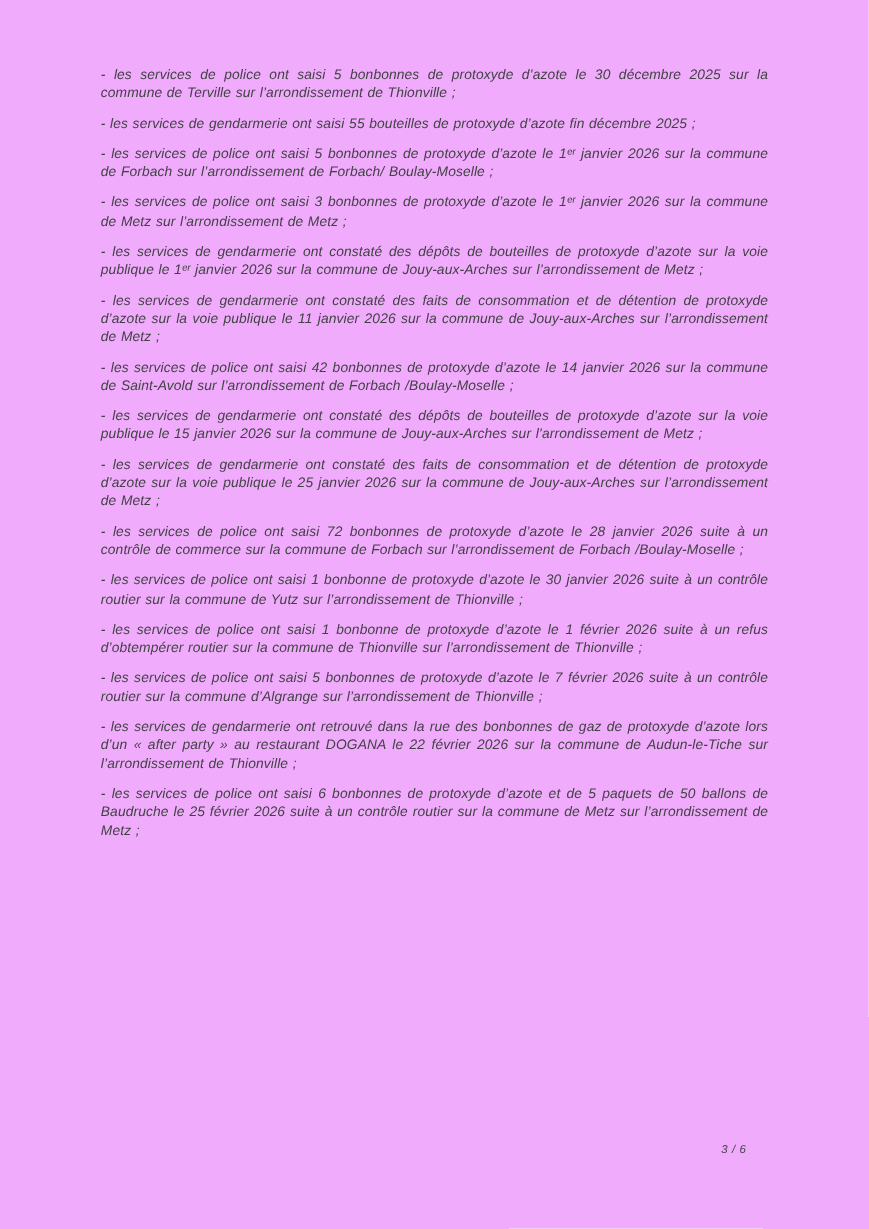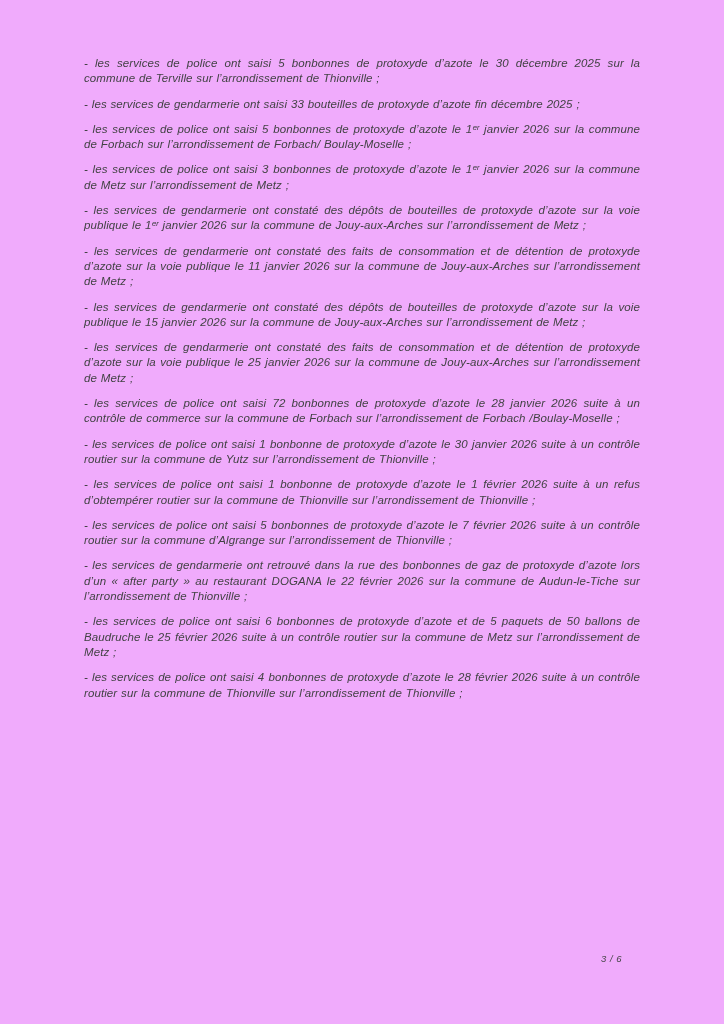--- a/index.html
+++ b/index.html
@@ -44,30 +44,30 @@
     letter-spacing: 0.5px;
   }
 </style>
 </head>
 <body>
 
 <div class="page">
   <div class="content">
     <div>
         <p class="para">- les services de police ont saisi 5 bonbonnes de protoxyde d’azote le 30 décembre 2025 sur la commune de Terville sur l’arrondissement de Thionville ;</p>
-        <p class="para">- les services de gendarmerie ont saisi 33 bouteilles de protoxyde d’azote fin décembre 2025 ;</p>
+        <p class="para">- les services de gendarmerie ont saisi 55 bouteilles de protoxyde d’azote fin décembre 2025 ;</p>
         <p class="para">- les services de police ont saisi 5 bonbonnes de protoxyde d’azote le 1ᵉʳ janvier 2026 sur la commune de Forbach sur l’arrondissement de Forbach/ Boulay-Moselle ;</p>
         <p class="para">- les services de police ont saisi 3 bonbonnes de protoxyde d’azote le 1ᵉʳ janvier 2026 sur la commune de Metz sur l’arrondissement de Metz ;</p>
         <p class="para">- les services de gendarmerie ont constaté des dépôts de bouteilles de protoxyde d’azote sur la voie publique le 1ᵉʳ janvier 2026 sur la commune de Jouy-aux-Arches sur l’arrondissement de Metz ;</p>
         <p class="para">- les services de gendarmerie ont constaté des faits de consommation et de détention de protoxyde d’azote sur la voie publique le 11 janvier 2026 sur la commune de Jouy-aux-Arches sur l’arrondissement de Metz ;</p>
+        <p class="para">- les services de police ont saisi 42 bonbonnes de protoxyde d’azote le 14 janvier 2026 sur la commune de Saint-Avold sur l’arrondissement de Forbach /Boulay-Moselle ;</p>
         <p class="para">- les services de gendarmerie ont constaté des dépôts de bouteilles de protoxyde d’azote sur la voie publique le 15 janvier 2026 sur la commune de Jouy-aux-Arches sur l’arrondissement de Metz ;</p>
         <p class="para">- les services de gendarmerie ont constaté des faits de consommation et de détention de protoxyde d’azote sur la voie publique le 25 janvier 2026 sur la commune de Jouy-aux-Arches sur l’arrondissement de Metz ;</p>
         <p class="para">- les services de police ont saisi 72 bonbonnes de protoxyde d’azote le 28 janvier 2026 suite à un contrôle de commerce sur la commune de Forbach sur l’arrondissement de Forbach /Boulay-Moselle ;</p>
         <p class="para">- les services de police ont saisi 1 bonbonne de protoxyde d’azote le 30 janvier 2026 suite à un contrôle routier sur la commune de Yutz sur l’arrondissement de Thionville ;</p>
         <p class="para">- les services de police ont saisi 1 bonbonne de protoxyde d’azote le 1 février 2026 suite à un refus d’obtempérer routier sur la commune de Thionville sur l’arrondissement de Thionville ;</p>
         <p class="para">- les services de police ont saisi 5 bonbonnes de protoxyde d’azote le 7 février 2026 suite à un contrôle routier sur la commune d’Algrange sur l’arrondissement de Thionville ;</p>
         <p class="para">- les services de gendarmerie ont retrouvé dans la rue des bonbonnes de gaz de protoxyde d’azote lors d’un « after party » au restaurant DOGANA le 22 février 2026 sur la commune de Audun-le-Tiche sur l’arrondissement de Thionville ;</p>
         <p class="para">- les services de police ont saisi 6 bonbonnes de protoxyde d’azote et de 5 paquets de 50 ballons de Baudruche le 25 février 2026 suite à un contrôle routier sur la commune de Metz sur l’arrondissement de Metz ;</p>
-        <p class="para">- les services de police ont saisi 4 bonbonnes de protoxyde d’azote le 28 février 2026 suite à un contrôle routier sur la commune de Thionville sur l’arrondissement de Thionville ;</p>
       </div>
   </div>
   <div class="page-number">3 / 6</div>
 </div>
 
 </body></html>

